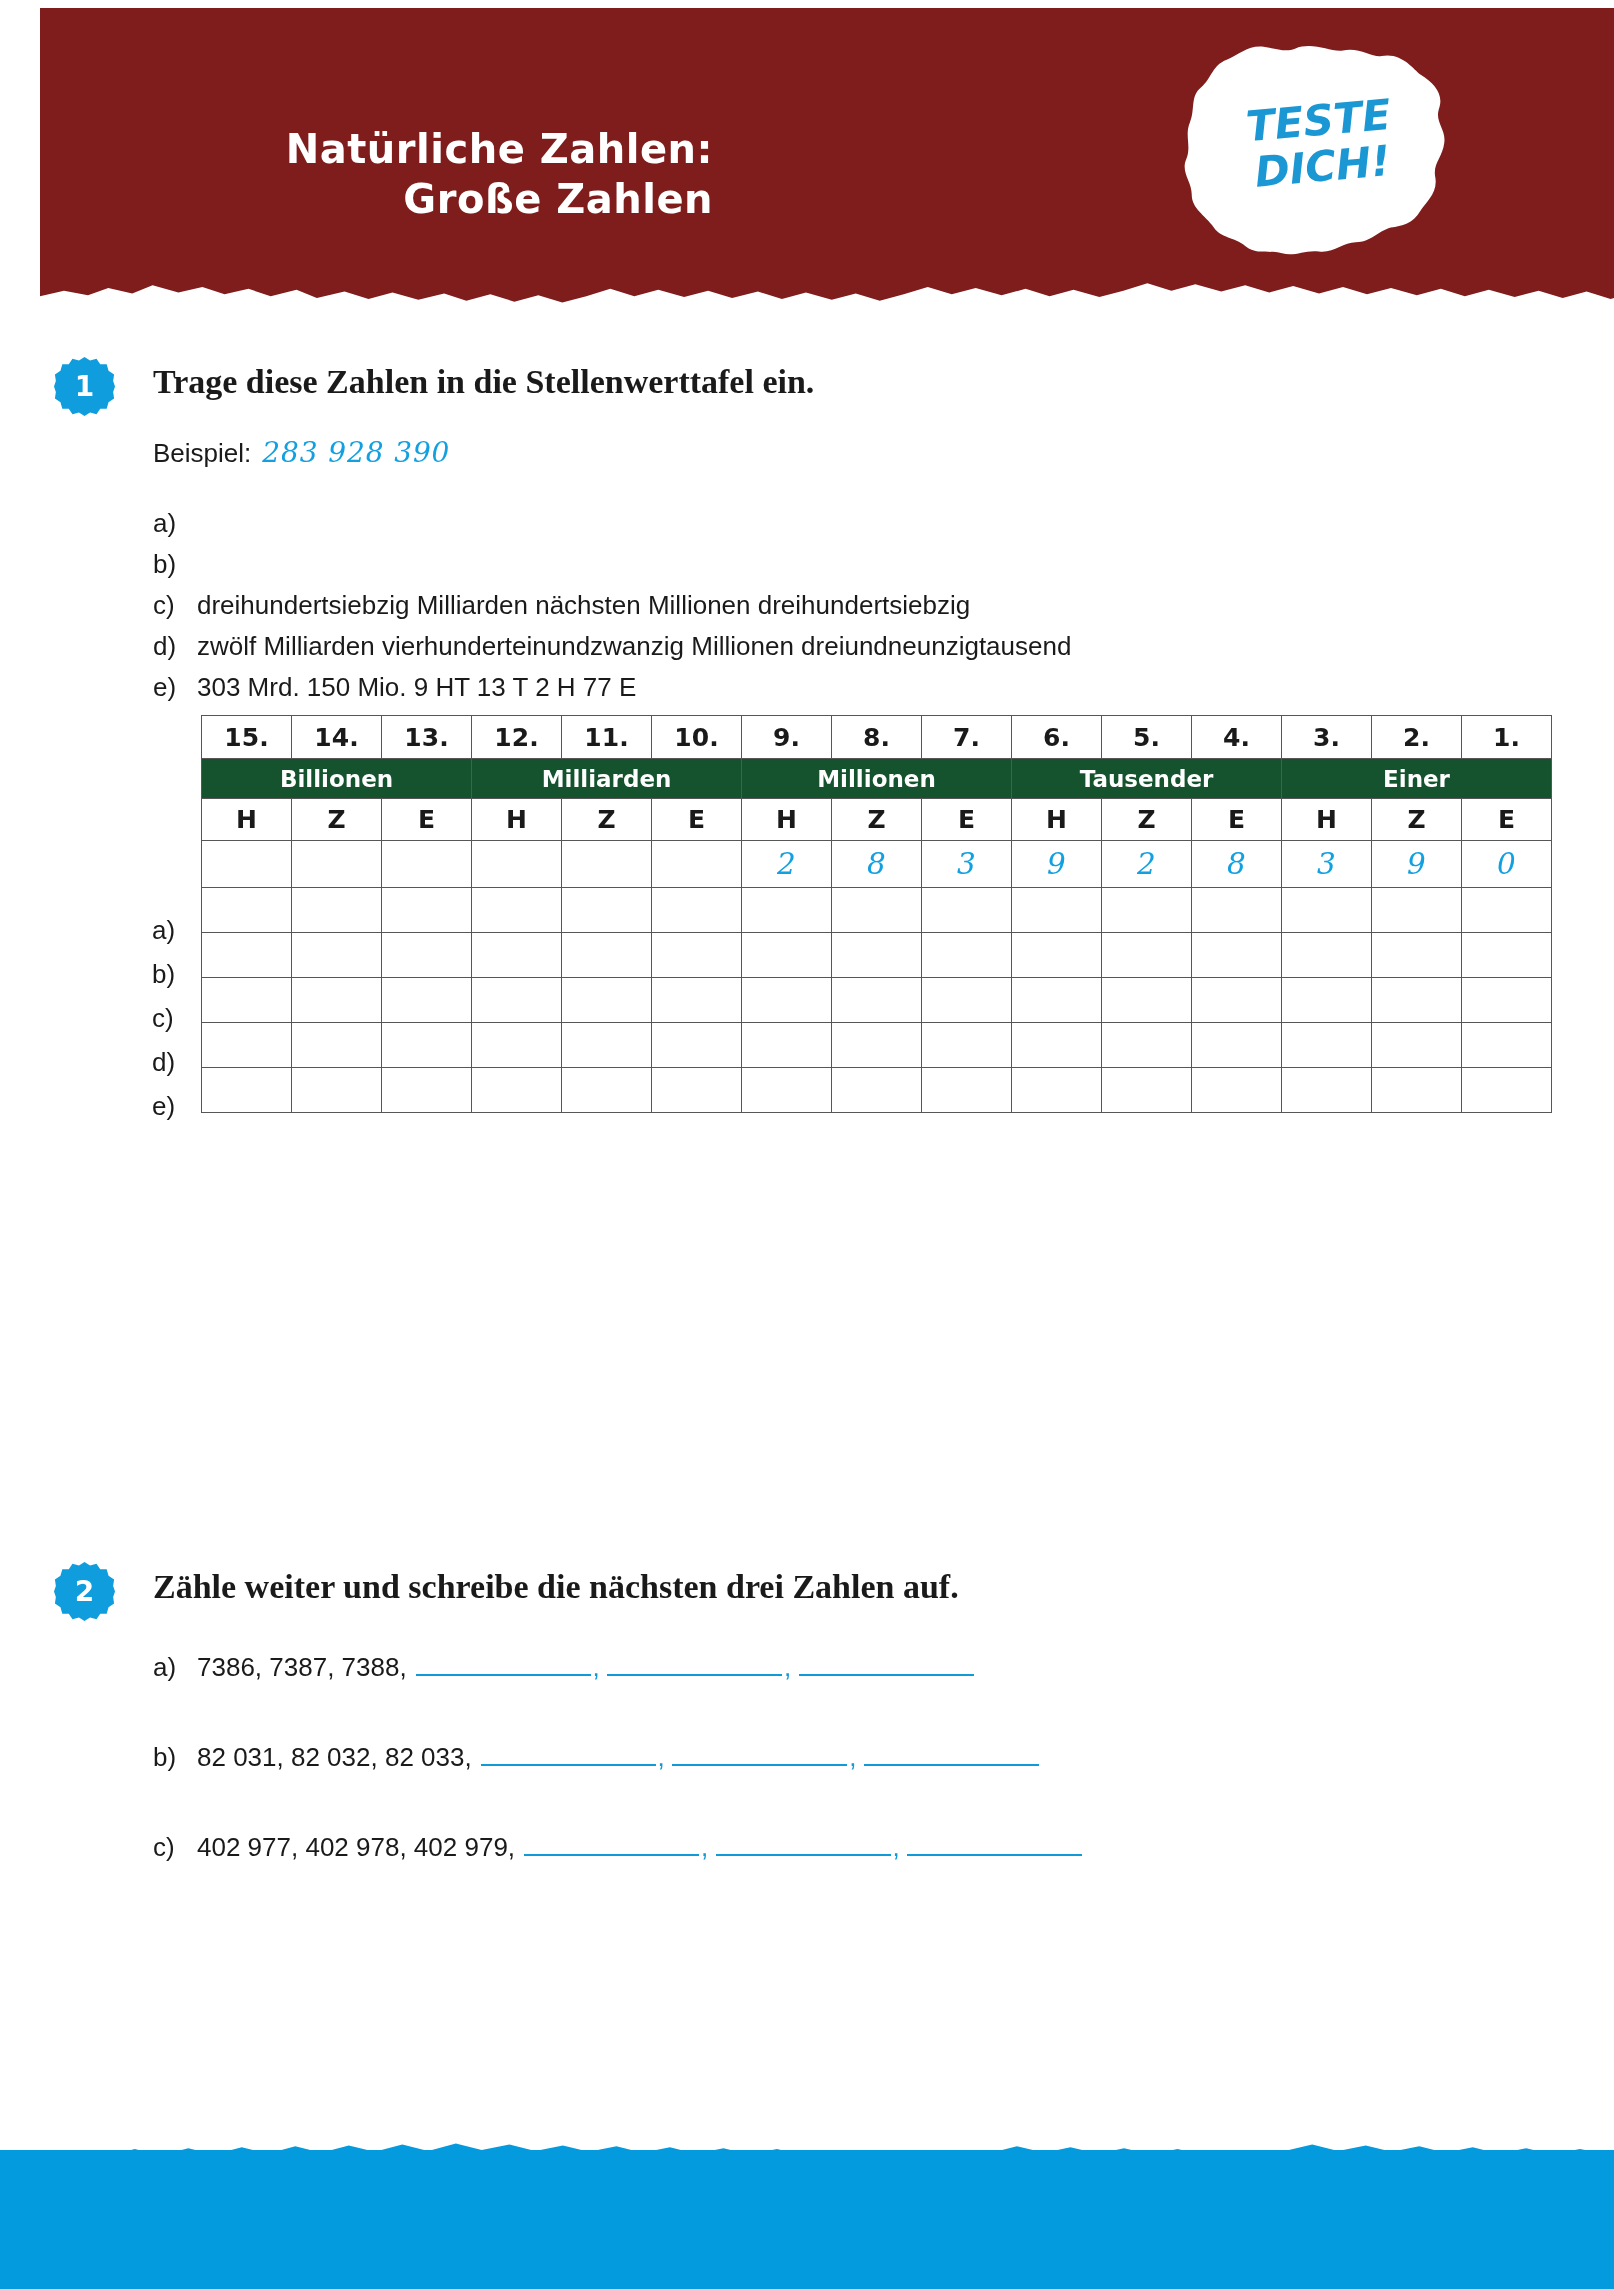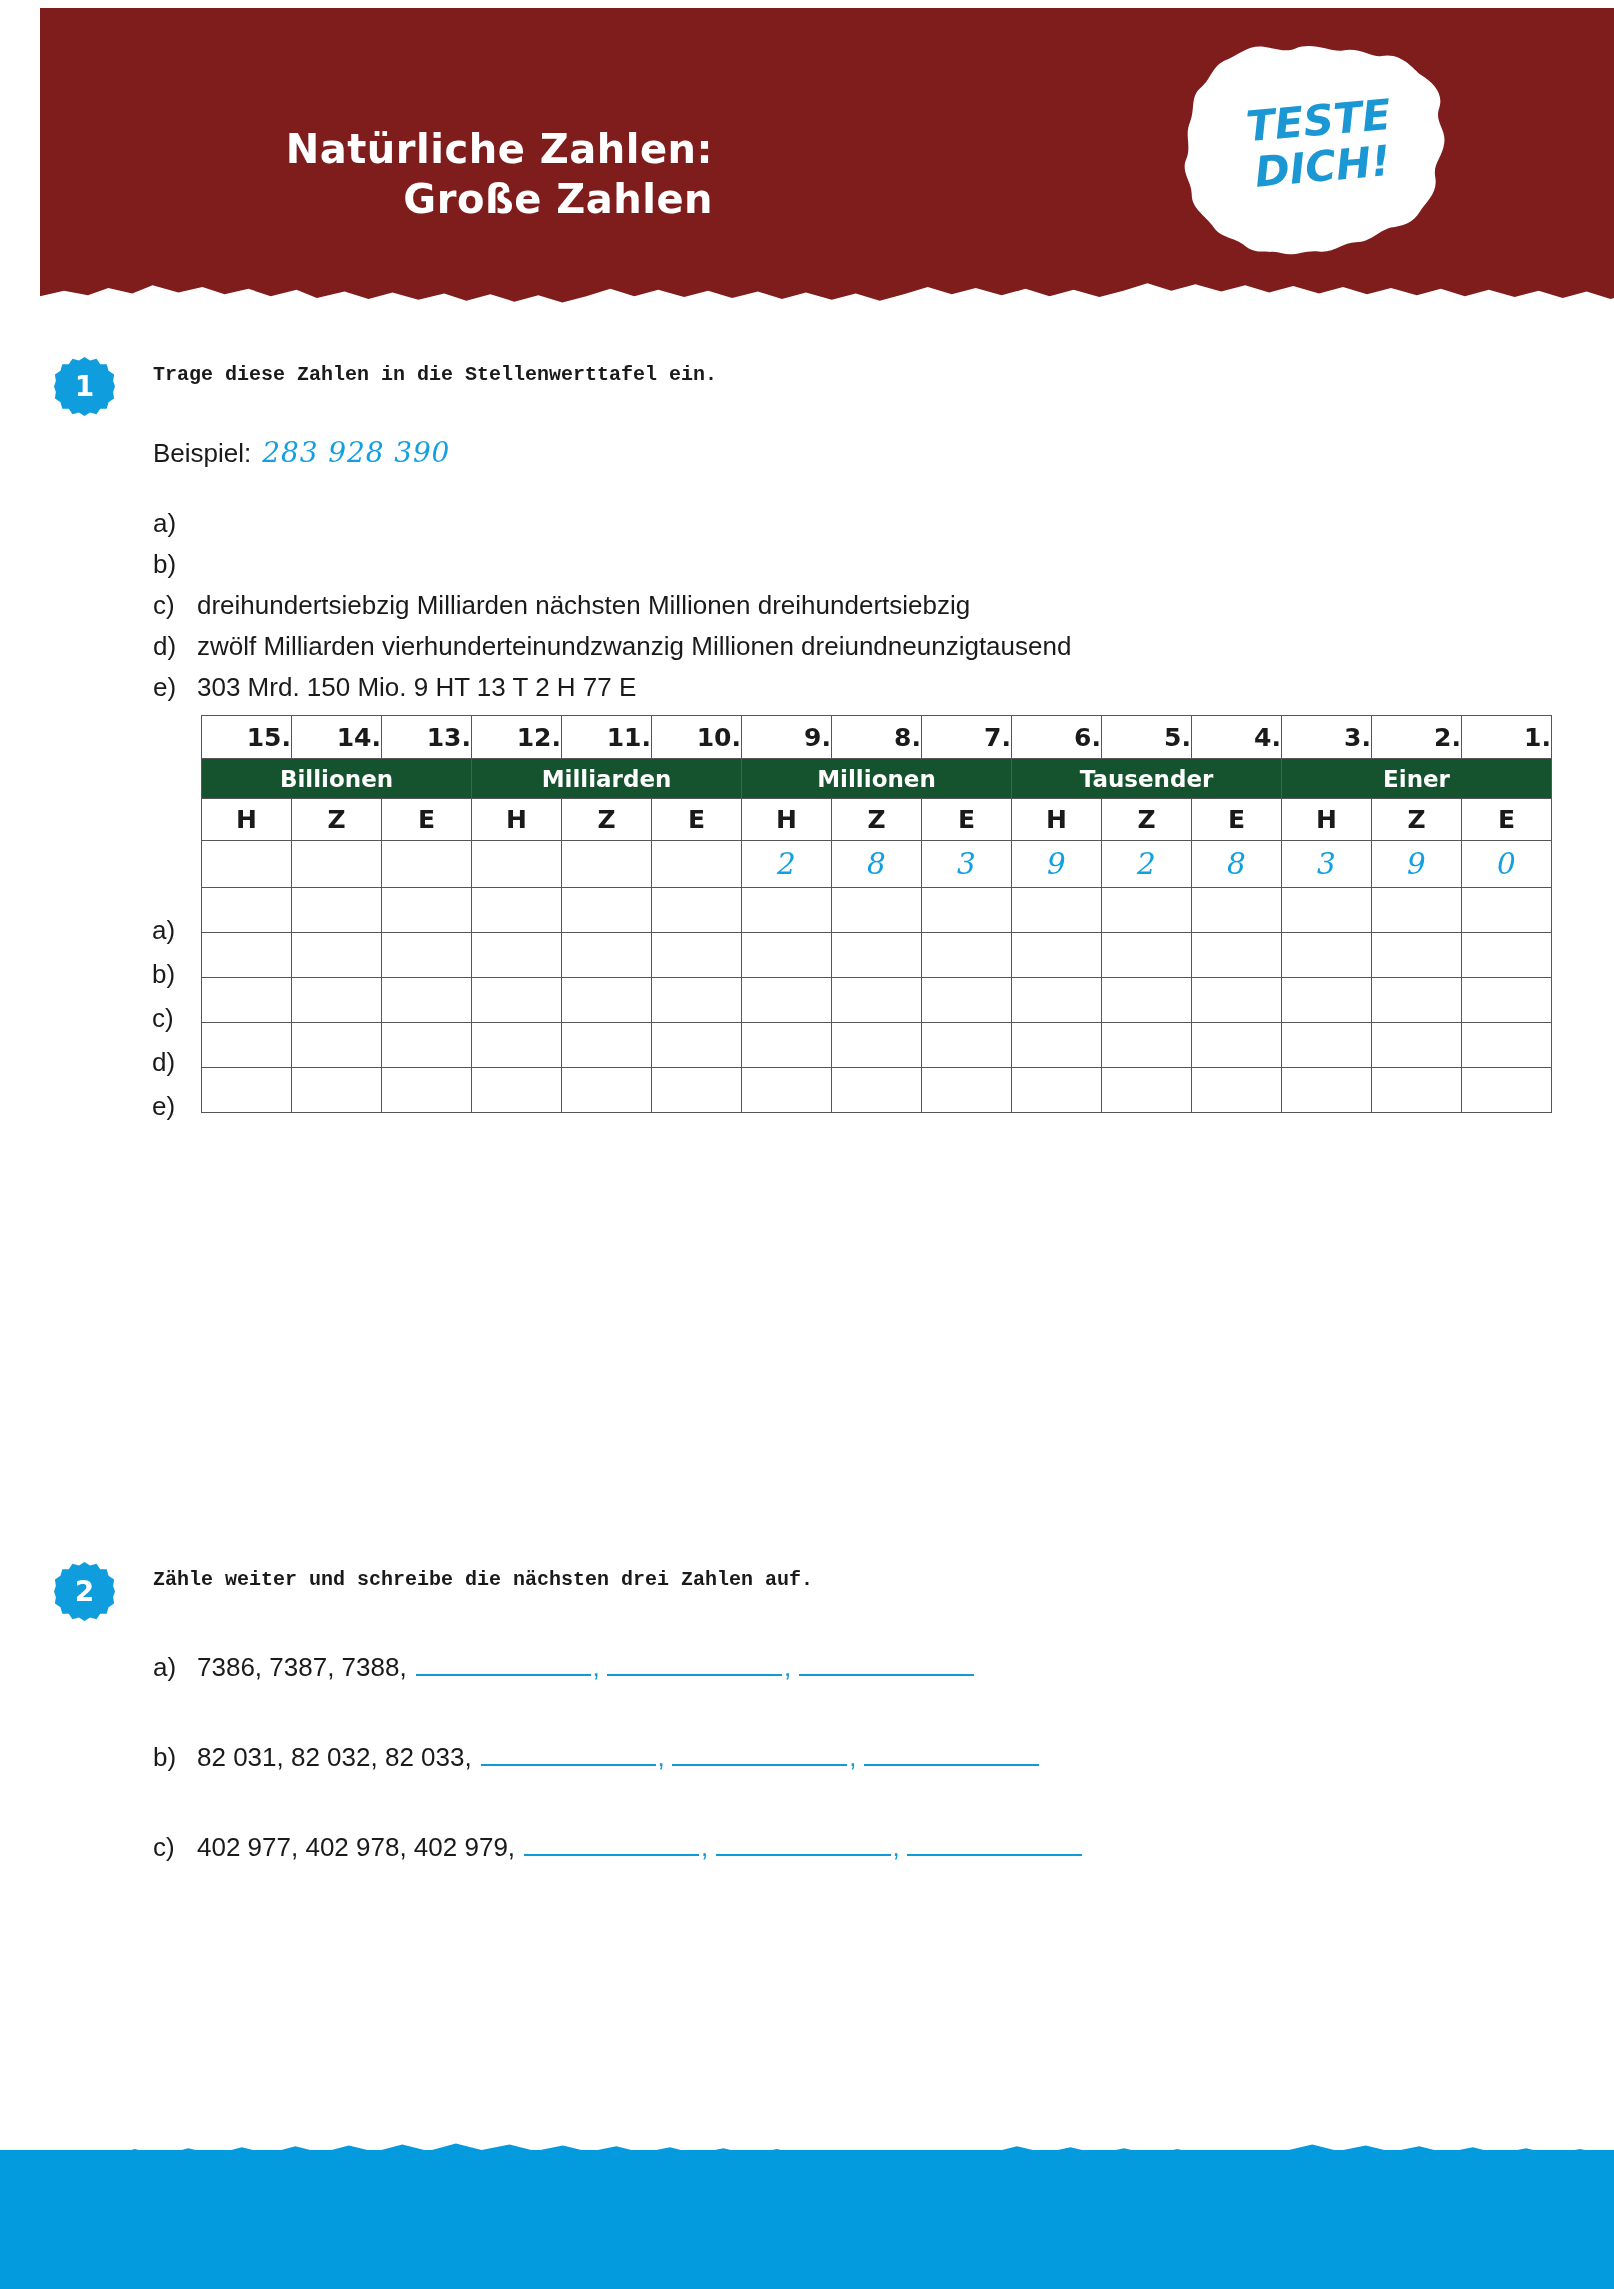--- a/index.html
+++ b/index.html
@@ -103,23 +103,23 @@
     color: #ffffff;
     font-family: "DejaVu Sans", sans-serif;
     font-weight: bold;
     font-size: 28px;
   }
 
   .task-title {
     position: absolute;
     left: 153px;
     top: 2.8px;
-    font-family: Liberation Mono, monospace;
+    font-family: Liberation Serif, serif;
     font-weight: bold;
-    font-size: 20px;
+    font-size: 34px;
     color: #1a1a1a;
     white-space: nowrap;
   }
 
   .beispiel {
     position: absolute;
     left: 153px;
     top: 76px;
     font-size: 26px;
     color: #1a1a1a;
@@ -211,21 +211,20 @@
     font-style: italic;
     font-weight: normal;
     font-size: 29.5px;
     color: #12a0e0;
   }
   table.swt tr.r-blank td {
     height: 44px;
   }
   table.swt tr.r-num td {
     height: 42px;
-    text-align: right;
   }
 
   
   .q2 {
     position: absolute;
     left: 153px;
     top: 85px;
     width: 1384px;
   }
   .q2row {

